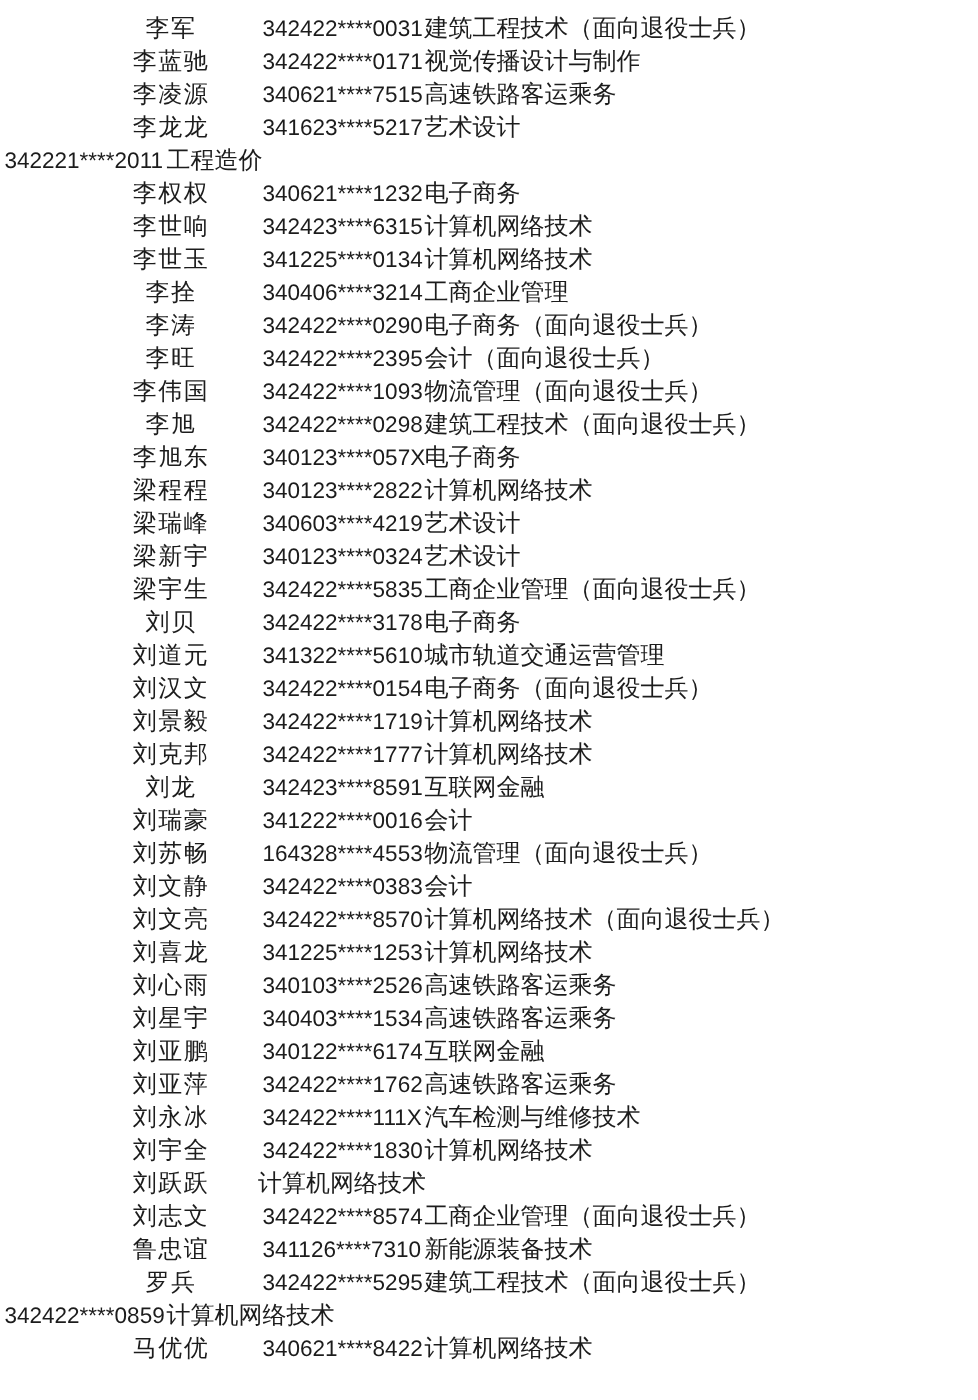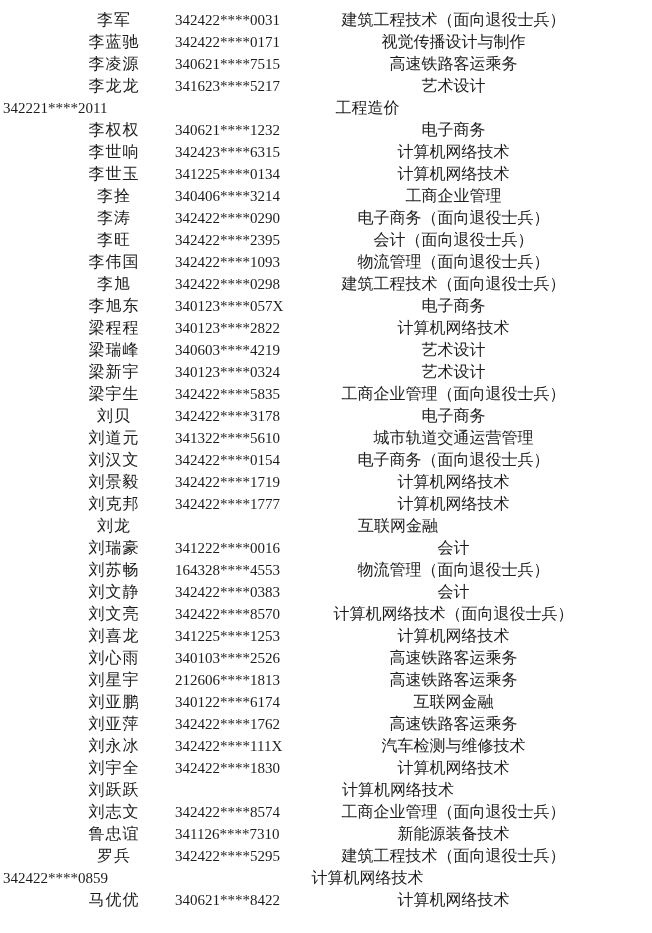--- a/index.html
+++ b/index.html
@@ -32,25 +32,24 @@
     width: 172px;
     padding-left: 56px;
     text-align: center;
     letter-spacing: 1px;
   }
   .c-id {
     width: 111px;
     text-align: left;
     padding-left: 3px;
     font-size: 15px;
-    font-family: Liberation Serif, serif;
   }
   .c-major {
     flex: 1;
-    text-align: center;
+    text-align: left;
     padding-right: 28px;
   }
 </style>
 </head>
 <body>
 
 <div class="list" id="row-list">
     <div class="row">
       <div class="cell c-name">李军</div>
       <div class="cell c-id">342422****0031</div>
@@ -160,20 +159,21 @@
       <div class="cell c-id">342422****1719</div>
       <div class="cell c-major">计算机网络技术</div>
     </div>
     <div class="row">
       <div class="cell c-name">刘克邦</div>
       <div class="cell c-id">342422****1777</div>
       <div class="cell c-major">计算机网络技术</div>
     </div>
     <div class="row">
       <div class="cell c-name">刘龙</div>
+      <div class="cell c-id">342423****8591</div>
       <div class="cell c-major">互联网金融</div>
     </div>
     <div class="row">
       <div class="cell c-name">刘瑞豪</div>
       <div class="cell c-id">341222****0016</div>
       <div class="cell c-major">会计</div>
     </div>
     <div class="row">
       <div class="cell c-name">刘苏畅</div>
       <div class="cell c-id">164328****4553</div>
@@ -194,21 +194,21 @@
       <div class="cell c-id">341225****1253</div>
       <div class="cell c-major">计算机网络技术</div>
     </div>
     <div class="row">
       <div class="cell c-name">刘心雨</div>
       <div class="cell c-id">340103****2526</div>
       <div class="cell c-major">高速铁路客运乘务</div>
     </div>
     <div class="row">
       <div class="cell c-name">刘星宇</div>
-      <div class="cell c-id">212606****1813</div>
+      <div class="cell c-id">340403****1534</div>
       <div class="cell c-major">高速铁路客运乘务</div>
     </div>
     <div class="row">
       <div class="cell c-name">刘亚鹏</div>
       <div class="cell c-id">340122****6174</div>
       <div class="cell c-major">互联网金融</div>
     </div>
     <div class="row">
       <div class="cell c-name">刘亚萍</div>
       <div class="cell c-id">342422****1762</div>

